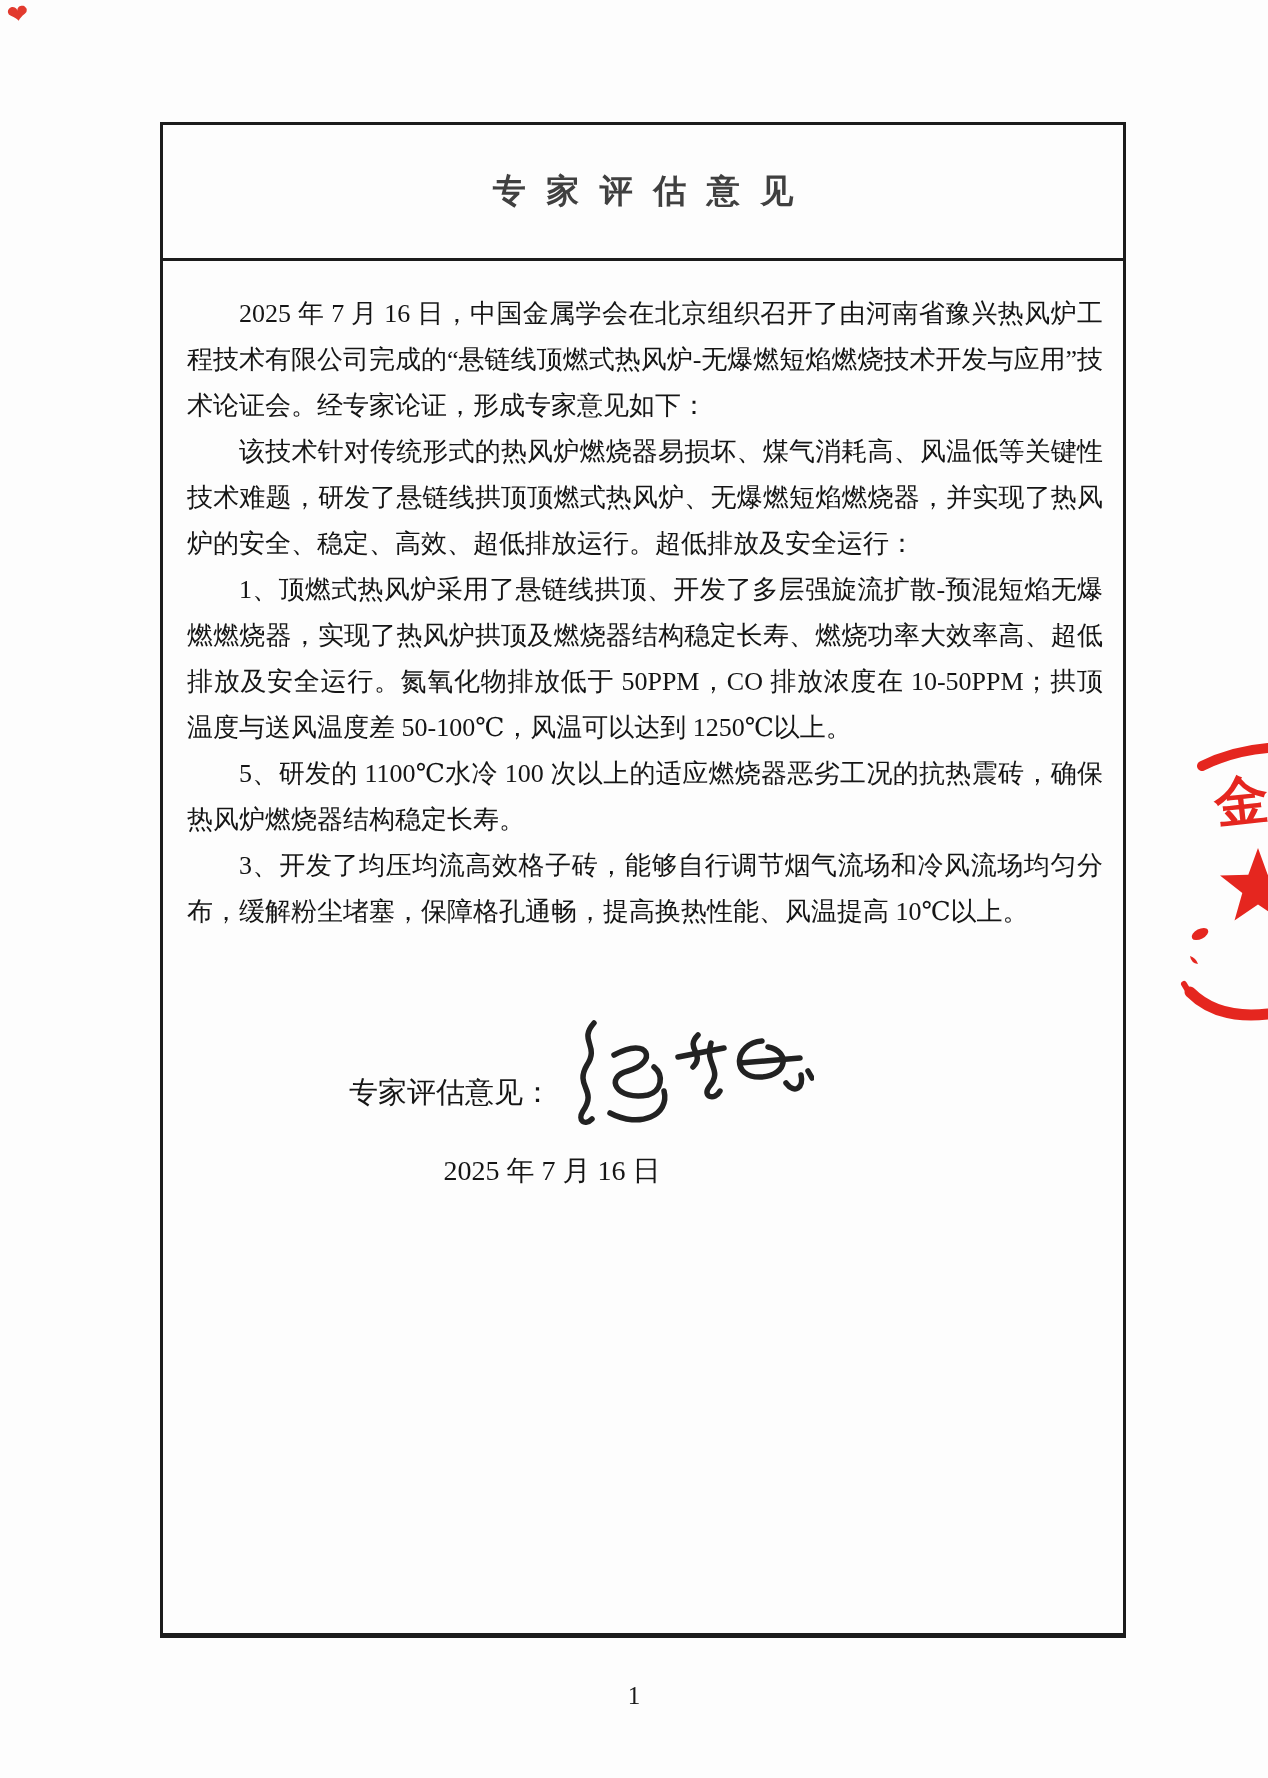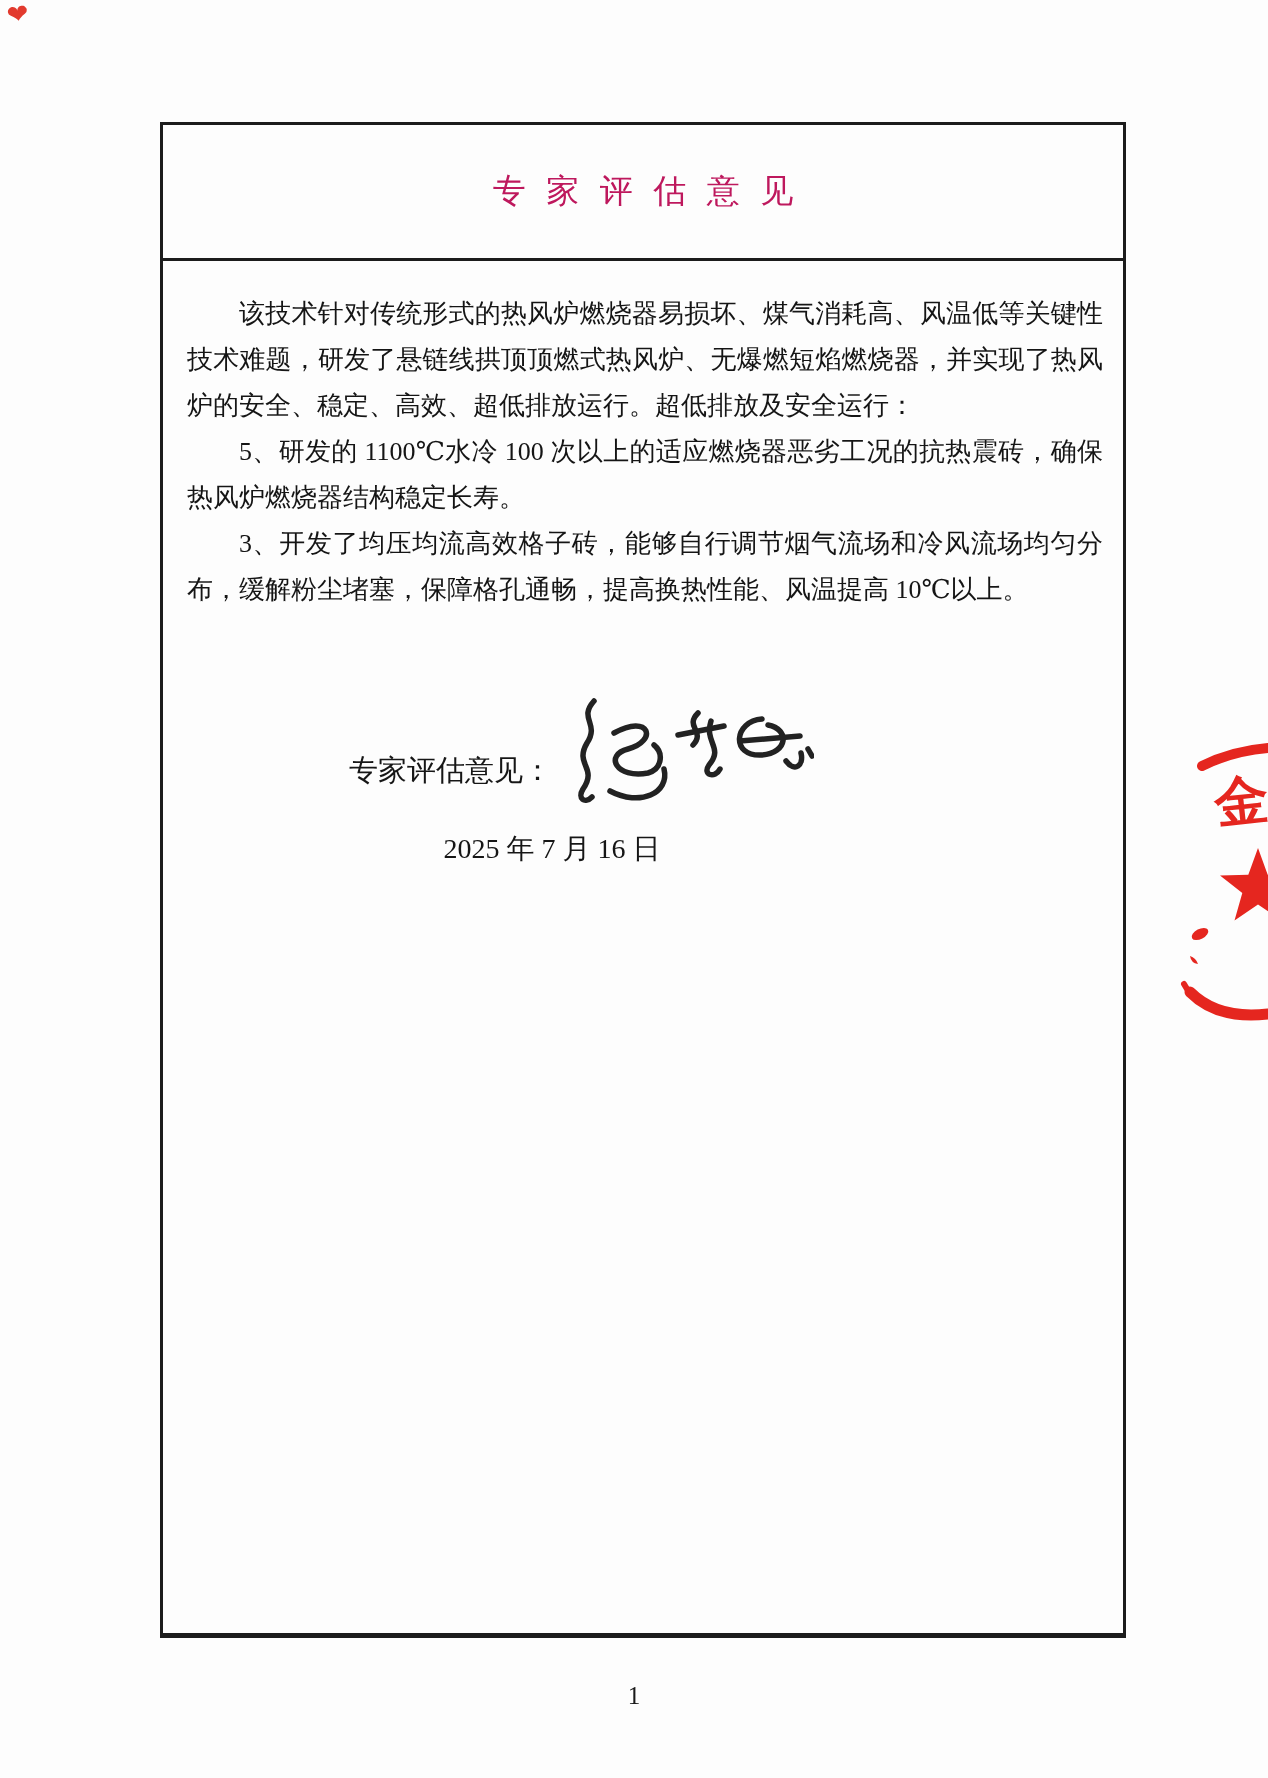--- a/index.html
+++ b/index.html
@@ -23,23 +23,23 @@
     border-bottom-width:5px;
     box-sizing:border-box;
     background:#fdfdfd;
   }
   .title-band {
     height:133px;
     border-bottom:3px solid #1c1c1c;
     display:flex; align-items:center; justify-content:center;
   }
   .doc-title {
-    font-size:33px; font-weight:normal;
+    font-size:33px; font-weight:bold;
     letter-spacing:0.62em; margin-right:-0.62em;
-    color:#be185d;
+    color:#404040;
   }
   .body-area { padding:30px 20px 0 24px; }
   .body-area p {
     margin:0;
     font-size:26px;
     line-height:46px;
     text-align:justify;
     text-indent:2em;
     color:#151515;
   }
@@ -72,21 +72,23 @@
 
   <div class="corner-mark">❤</div>
 
   <div class="doc-box">
 
     <div class="title-band">
       <div class="doc-title">专家评估意见</div>
     </div>
 
     <div class="body-area">
+      <p>2025 年 7 月 16 日，中国金属学会在北京组织召开了由河南省豫兴热风炉工程技术有限公司完成的“悬链线顶燃式热风炉-无爆燃短焰燃烧技术开发与应用”技术论证会。经专家论证，形成专家意见如下：</p>
       <p>该技术针对传统形式的热风炉燃烧器易损坏、煤气消耗高、风温低等关键性技术难题，研发了悬链线拱顶顶燃式热风炉、无爆燃短焰燃烧器，并实现了热风炉的安全、稳定、高效、超低排放运行。超低排放及安全运行：</p>
+      <p>1、顶燃式热风炉采用了悬链线拱顶、开发了多层强旋流扩散-预混短焰无爆燃燃烧器，实现了热风炉拱顶及燃烧器结构稳定长寿、燃烧功率大效率高、超低排放及安全运行。氮氧化物排放低于 50PPM，CO 排放浓度在 10-50PPM；拱顶温度与送风温度差 50-100℃，风温可以达到 1250℃以上。</p>
       <p>5、研发的 1100℃水冷 100 次以上的适应燃烧器恶劣工况的抗热震砖，确保热风炉燃烧器结构稳定长寿。</p>
       <p>3、开发了均压均流高效格子砖，能够自行调节烟气流场和冷风流场均匀分布，缓解粉尘堵塞，保障格孔通畅，提高换热性能、风温提高 10℃以上。</p>
     </div>
 
     <div class="sign-row">
       <span class="sign-label">专家评估意见：</span>
       <svg class="sign-svg" width="250" height="130" viewBox="0 0 250 130">
         <g fill="none" stroke="#222" stroke-width="5.5" stroke-linecap="round" stroke-linejoin="round">
           <path d="M30,12 C14,30 36,34 23,54 C10,76 34,78 19,100 C13,110 21,115 28,108"></path>
           <path d="M50,44 C86,24 94,52 64,60 C40,66 52,90 84,84 C98,80 100,64 90,56"></path>

